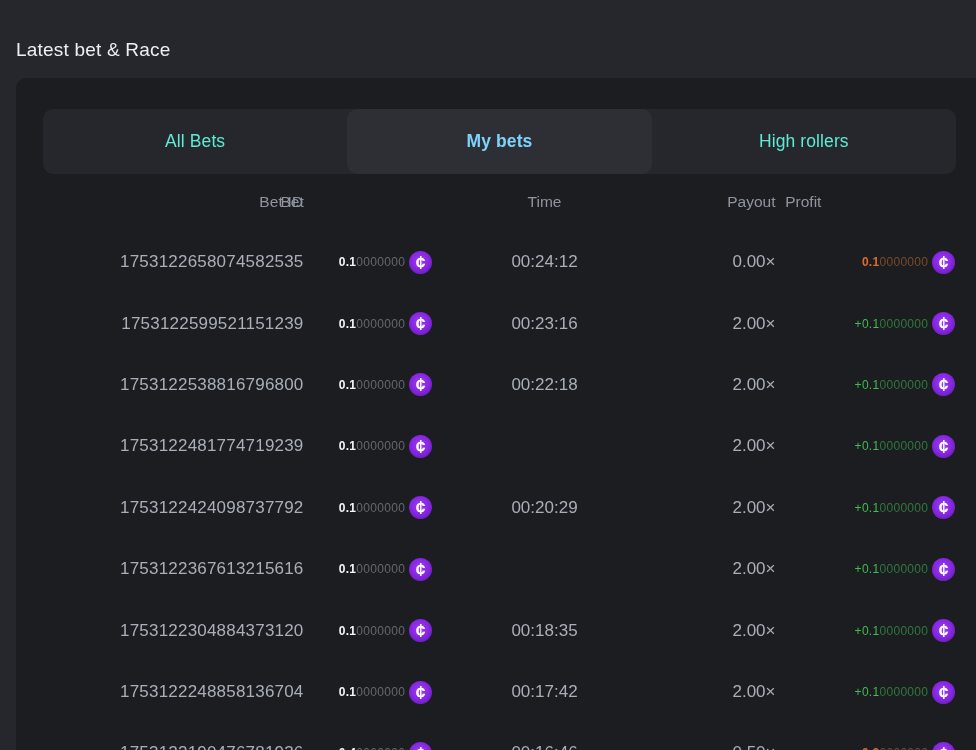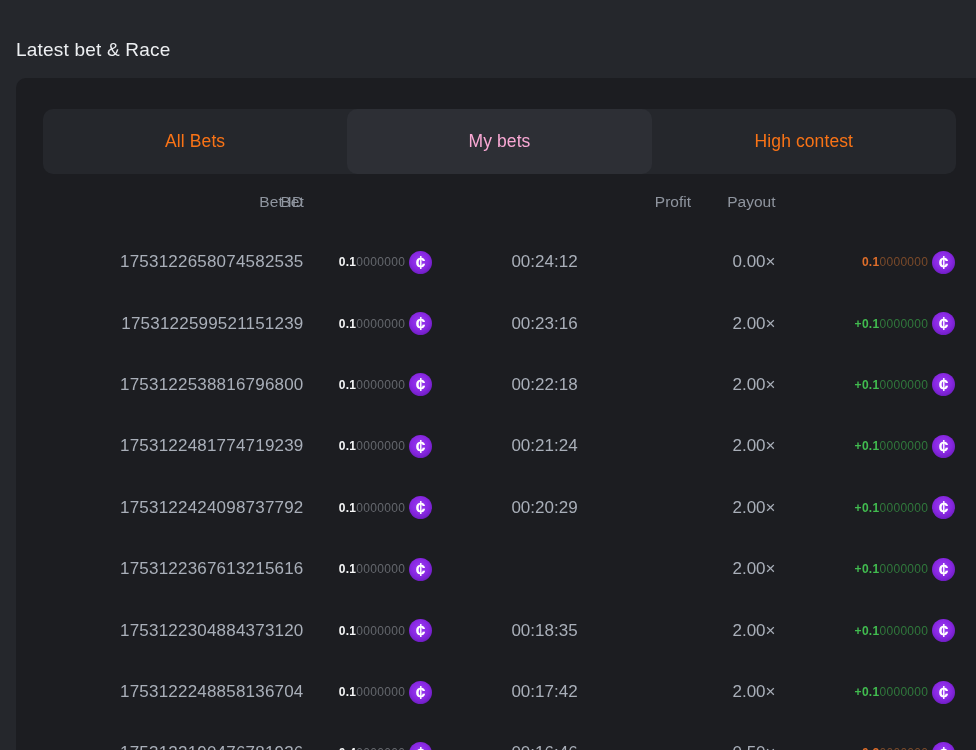--- a/index.html
+++ b/index.html
@@ -1,51 +1,52 @@
 <!DOCTYPE html>
 <html><head>
 <meta charset="utf-8">
 <style>
 *{margin:0;padding:0;box-sizing:border-box}
 html,body{width:976px;height:750px;overflow:hidden;background:#25272c;font-family:"Liberation Sans",sans-serif}
 .title{position:absolute;left:16px;top:38px;font-size:19px;line-height:24px;color:#edeff2;letter-spacing:.2px}
 .panel{position:absolute;left:16px;top:78px;width:974px;height:700px;background:#1c1d21;border-radius:10px}
 .tabs{position:absolute;left:27px;top:30.5px;width:913px;height:65px;background:#25272c;border-radius:10px;display:flex}
-.tab{flex:1;display:flex;align-items:center;justify-content:center;font-size:17.5px;letter-spacing:.1px;color:#f97316}
-.tab.active{background:#2d2f35;border-radius:10px;color:#f9a8d4;font-weight:normal}
+.tab{flex:1;display:flex;align-items:center;justify-content:center;font-size:17.5px;letter-spacing:.1px;color:#5eead4}
+.tab.active{background:#2d2f35;border-radius:10px;color:#7dd3fc;font-weight:bold}
 .hdr{position:absolute;height:28px;line-height:28px;font-size:15.5px;color:#8f959f;top:110px}
 .cell{position:absolute;top:16px;height:30px;line-height:30px;font-size:17px;color:#a9afb9}
 .row{position:absolute;left:0;width:974px;height:61px}
 .c1{left:27.5px;width:260px;text-align:right;letter-spacing:.2px}
 .c2{left:115.7px;width:300px;display:flex;justify-content:flex-end;align-items:center}
 .c3{left:428.5px;width:200px;text-align:center}
 .c4{left:559.5px;width:200px;text-align:right}
 .c5{left:638.8px;width:300px;display:flex;justify-content:flex-end;align-items:center}
 .val{font-size:12px;letter-spacing:.3px}
 .bw{font-weight:bold;color:#f4f5f6}
 .zg{color:#64676d}
 .lo{font-weight:bold;color:#dd6d2a}
 .zo{color:#7a4a2a}
-.wg{font-weight:bold;color:#41bb4f}
+.wg{font-weight:normal;color:#41bb4f}
 .zn{color:#30783c}
 .coin{margin-left:3.5px;flex:0 0 auto}
 </style>
 </head>
 <body>
 <div class="title">Latest bet &amp; Race</div>
 <div class="panel">
   <div class="tabs">
     <div class="tab">All Bets</div>
     <div class="tab active">My bets</div>
-    <div class="tab">High contest</div>
+    <div class="tab">High rollers</div>
   </div>
   <div class="hdr c1">Bet ID</div>
   <div class="hdr" style="left:264.5px;width:177px;text-align:left">Bet</div>
+  <div class="hdr c3">Time</div>
   <div class="hdr c4">Payout</div>
-  <div class="hdr" style="left:638.8px;width:297px;text-align:left">Profit</div>
+  <div class="hdr" style="left:638.8px;width:297px;text-align:center">Profit</div>
 <svg width="0" height="0" style="position:absolute">
       <defs>
         <radialGradient id="cg" cx="47%" cy="42%" r="62%">
           <stop offset="0%" stop-color="#9a3df2"></stop>
           <stop offset="60%" stop-color="#8827e2"></stop>
           <stop offset="88%" stop-color="#7420c9"></stop>
           <stop offset="100%" stop-color="#5d17a6"></stop>
         </radialGradient>
       </defs>
     </svg>
@@ -108,21 +109,20 @@
   </div>
   <div class="row" style="top:337.3px">
     <div class="cell c1">1753122481774719239</div>
     <div class="cell c2">
         <span class="val"><span class="bw">0.1</span><span class="zg">0000000</span></span>
         <svg class="coin" width="23" height="23" viewBox="0 0 23 23">
           <circle cx="11.5" cy="11.5" r="11.5" fill="url(#cg)"></circle>
           <text x="11.5" y="17.7" text-anchor="middle" font-family="Liberation Sans" font-size="17.5" font-weight="bold" fill="#fff">¢</text>
         </svg>
       </div>
-    <div class="cell c3">00:21:24</div>
     <div class="cell c4">2.00×</div>
     <div class="cell c5">
         <span class="val"><span class="wg">+0.1</span><span class="zn">0000000</span></span>
         <svg class="coin" width="23" height="23" viewBox="0 0 23 23">
           <circle cx="11.5" cy="11.5" r="11.5" fill="url(#cg)"></circle>
           <text x="11.5" y="17.7" text-anchor="middle" font-family="Liberation Sans" font-size="17.5" font-weight="bold" fill="#fff">¢</text>
         </svg>
       </div>
   </div>
   <div class="row" style="top:398.7px">

